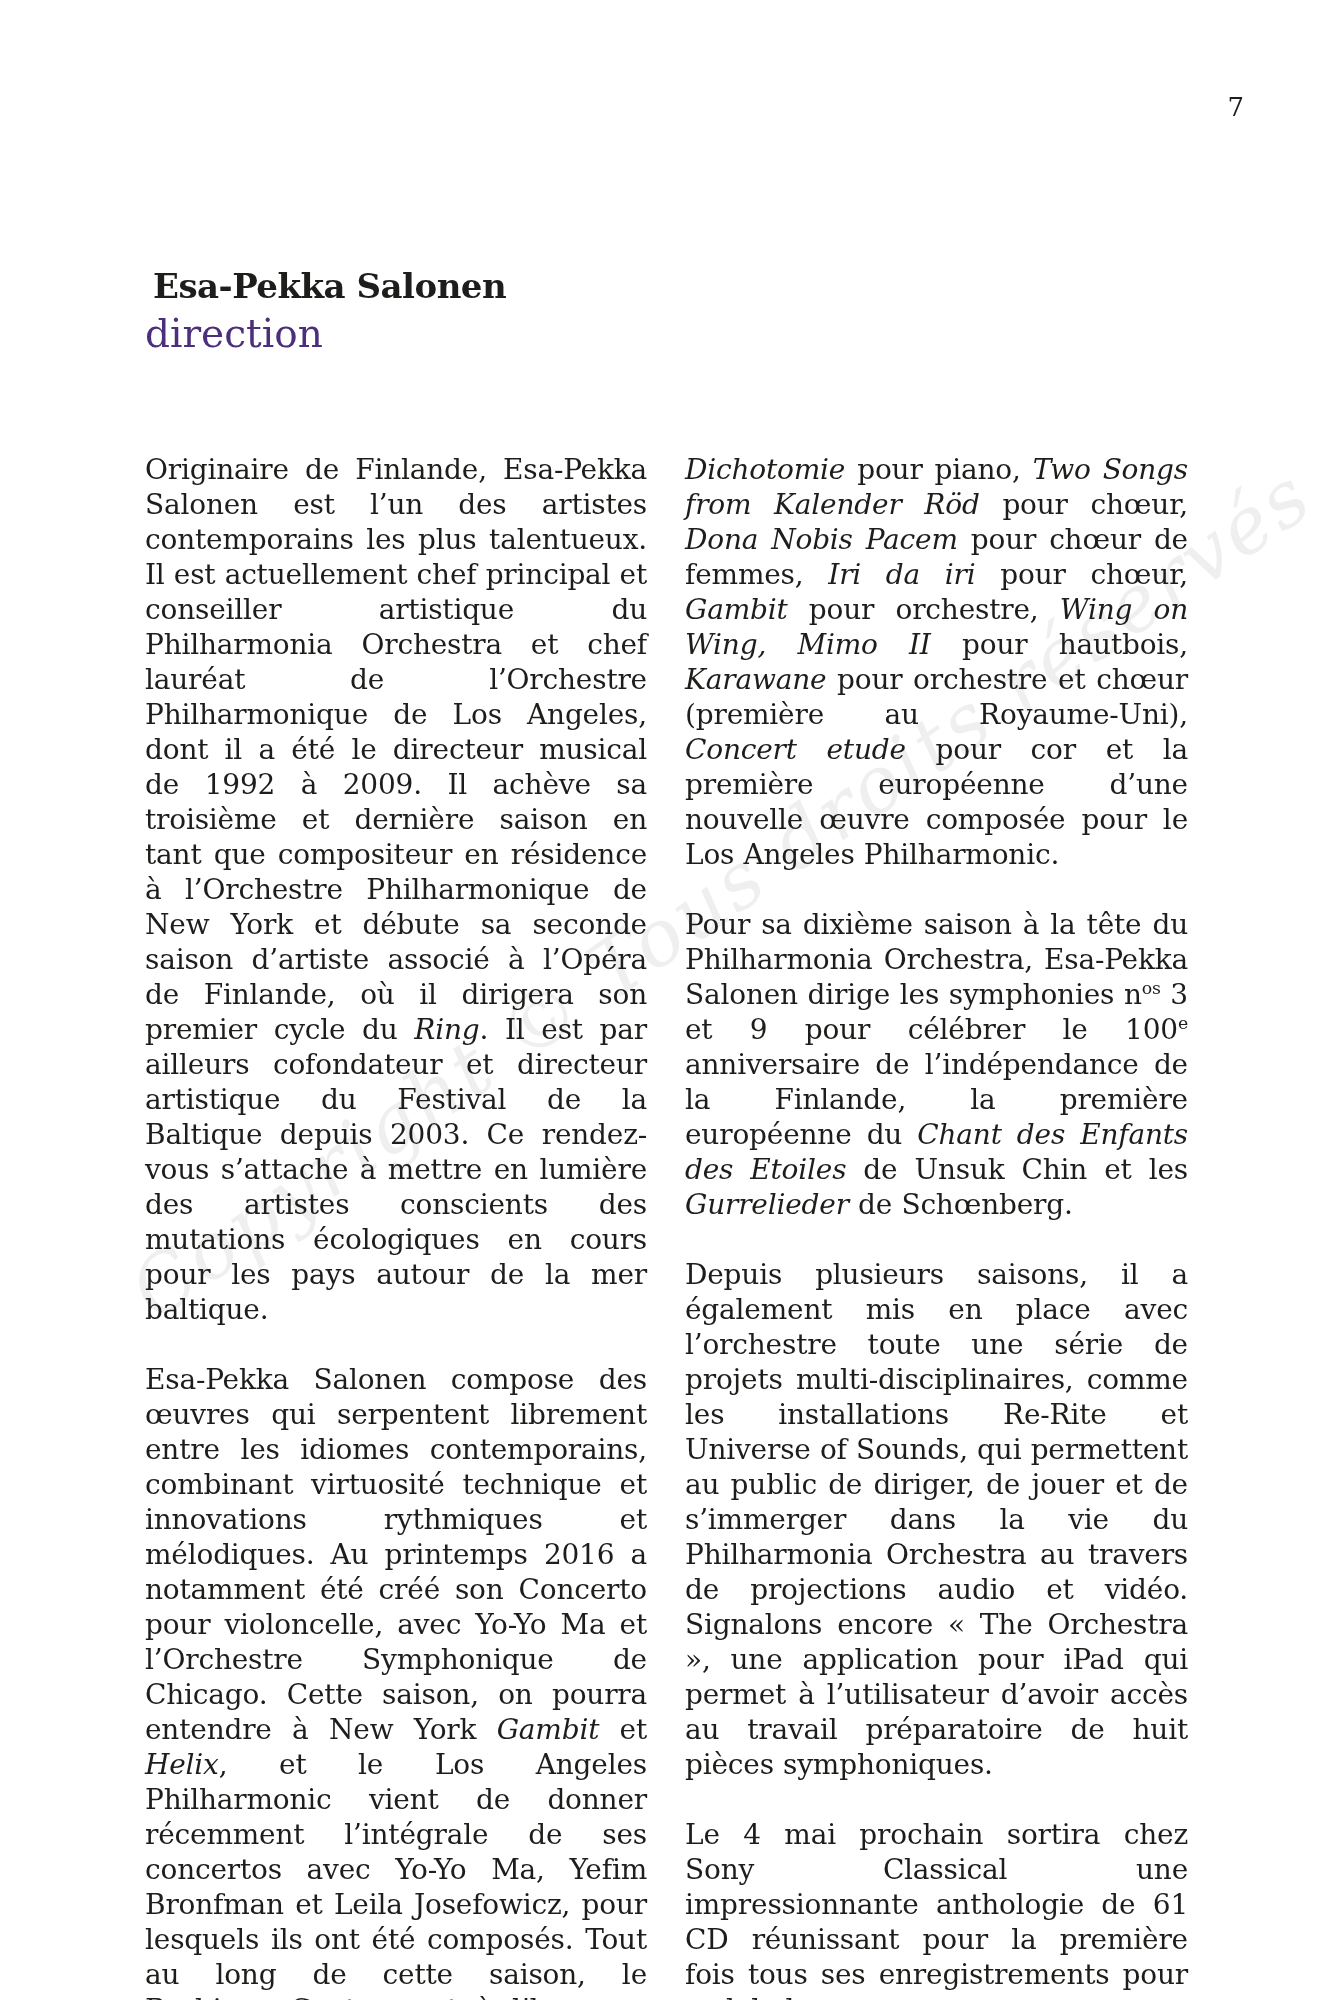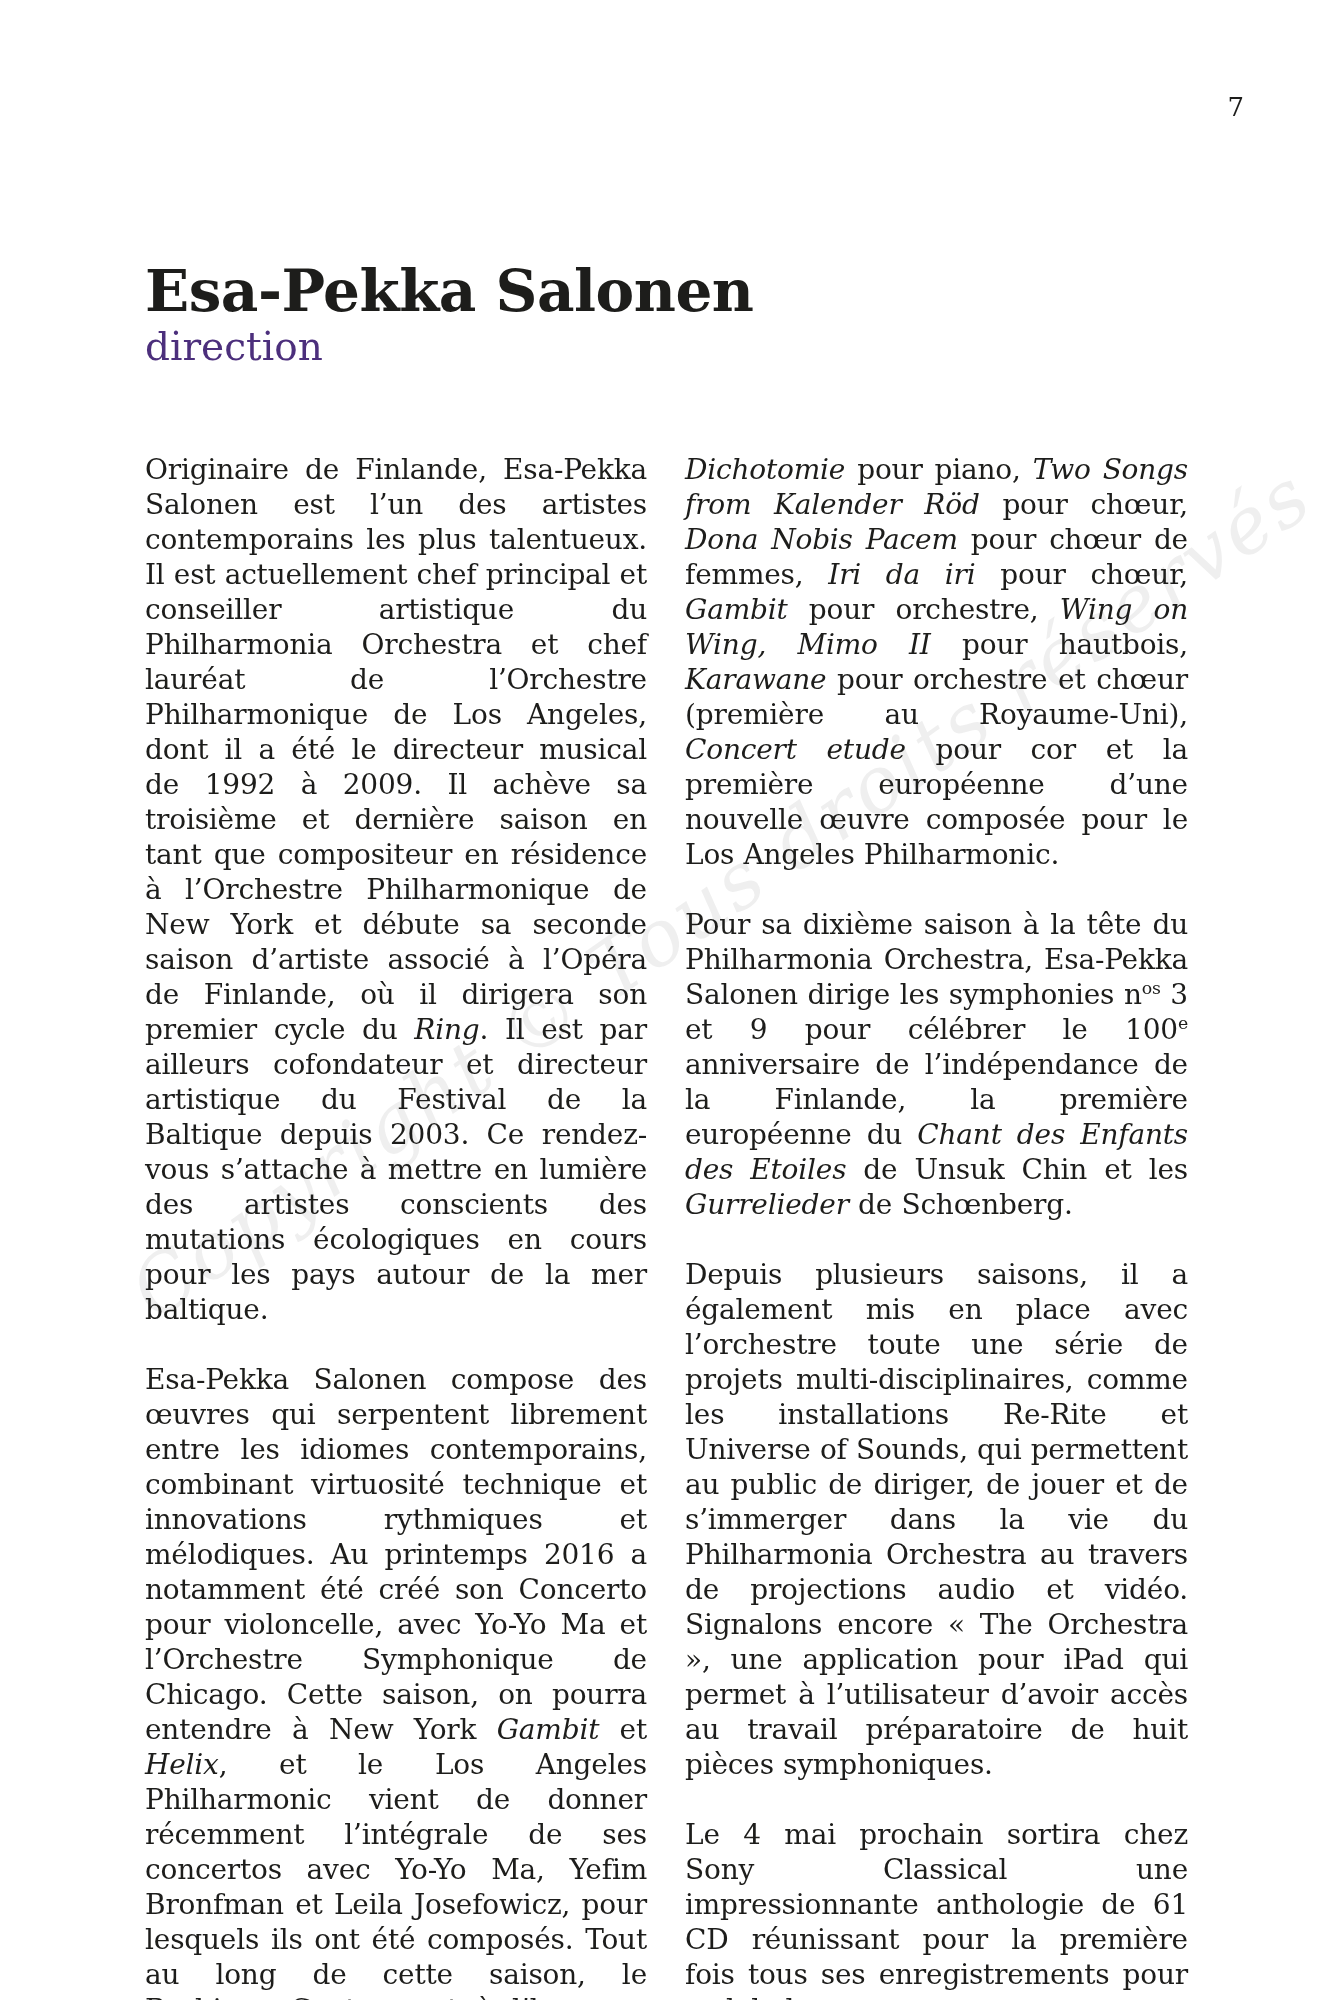--- a/index.html
+++ b/index.html
@@ -20,22 +20,22 @@
   }
   .page-number {
     position: absolute;
     top: 94px;
     right: 90px;
     font-size: 26px;
     line-height: 1;
   }
   .header { position: absolute; left: 145px; top: 260px; }
   .title {
-    margin: 0;
-    font-size: 58px;
+    margin: 8px;
+    font-size: 34px;
     font-weight: bold;
     line-height: 1.08;
     letter-spacing: -0.5px;
   }
   .subtitle {
     font-size: 39px;
     line-height: 1.1;
     margin-top: 3px;
     color: var(--accent);
   }

